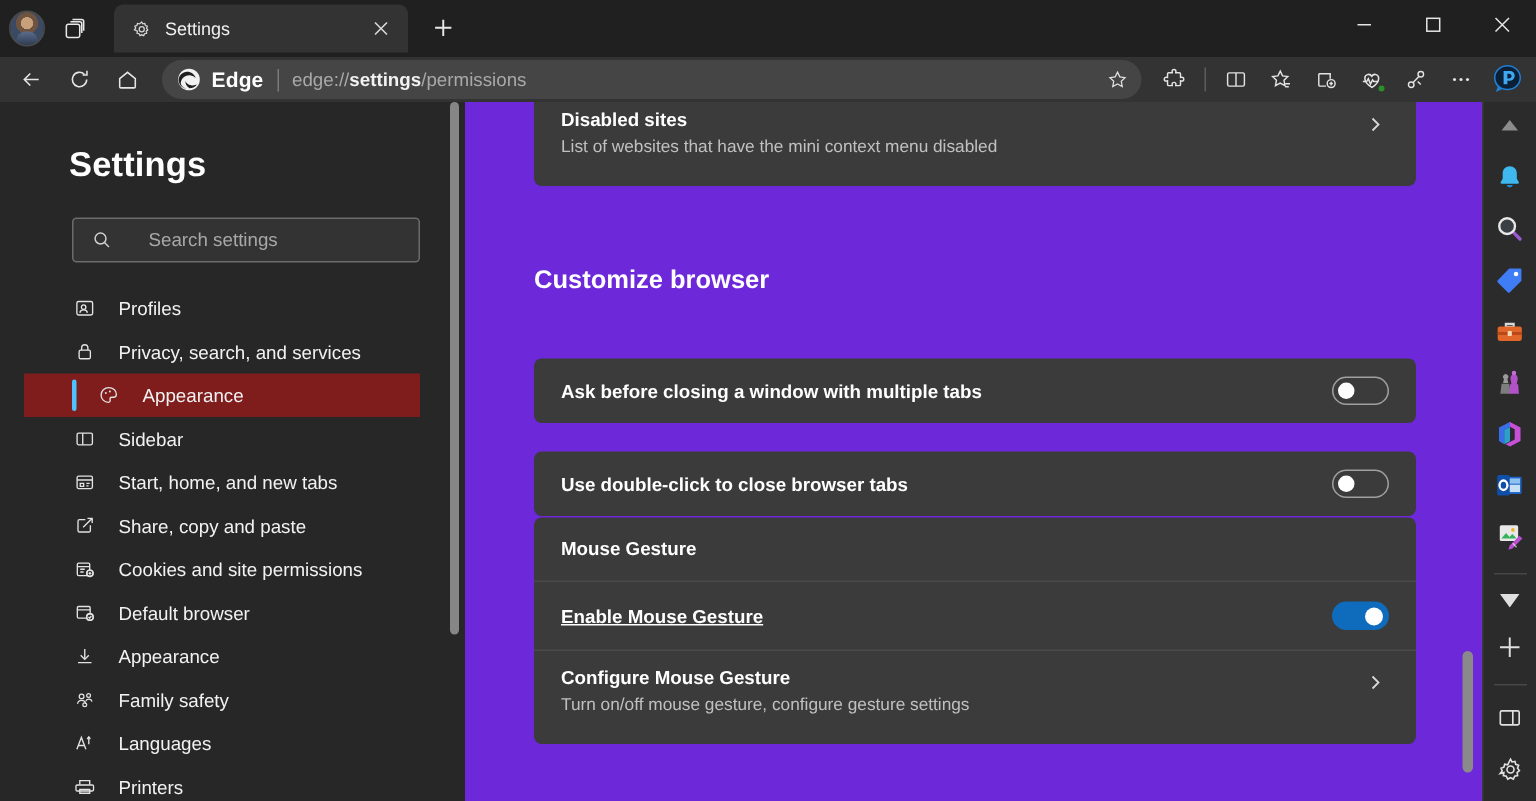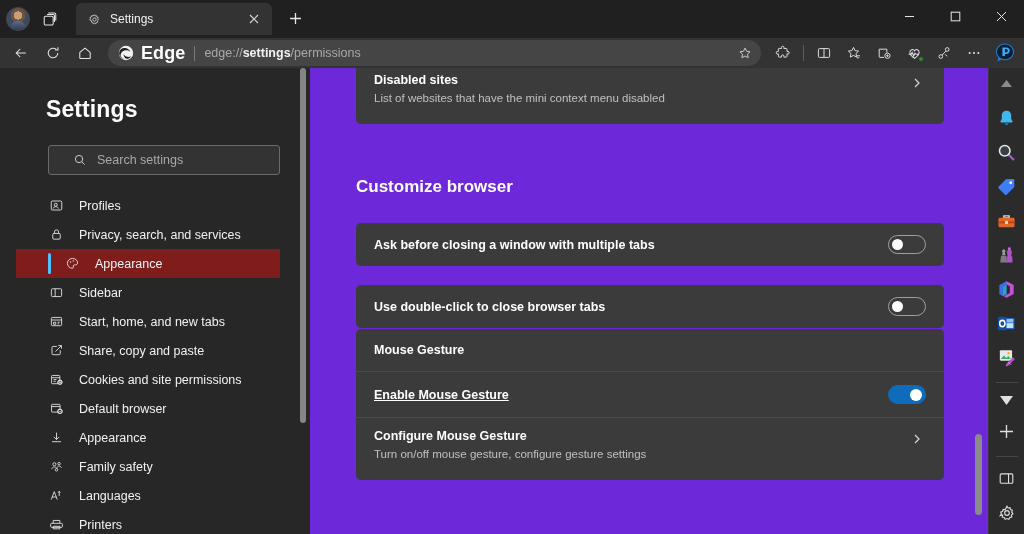--- a/index.html
+++ b/index.html
@@ -57,21 +57,21 @@
     display: flex; align-items: center; padding: 0 6px; gap: 2px;
   }
   .nav-btn { width: 30px; height: 28px; display: flex; align-items: center; justify-content: center; color: #e6e6e6; border-radius: 4px; }
   .omnibox {
     flex: 1 1 auto; height: 26px; margin: 0 6px;
     background: #454545; border-radius: 13px;
     display: flex; align-items: center; padding: 0 4px 0 10px; gap: 7px;
     position: relative;
   }
   .edge-logo { width: 16px; height: 16px; flex: 0 0 16px; }
-  .edge-label { font-size: 18px; font-weight: bold; color: #ffffff; letter-spacing: .1px; }
+  .edge-label { font-size: 14px; font-weight: bold; color: #ffffff; letter-spacing: .1px; }
   .omni-sep { width: 1px; height: 15px; background: #7a7a7a; margin: 0 2px; }
   .omni-url { font-size: 12.5px; color: #a9a9a9; white-space: nowrap; }
   .omni-url b { color: #f2f2f2; font-weight: bold; }
   .omni-star { position: absolute; right: 6px; top: 3px; width: 20px; height: 20px; display: flex; align-items: center; justify-content: center; color: #e0e0e0; }
   .tbar-icon { width: 28px; height: 28px; display: flex; align-items: center; justify-content: center; color: #e4e4e4; border-radius: 4px; position: relative; flex: 0 0 28px; }
   .tbar-sep { width: 1px; height: 16px; background: #5d5d5d; margin: 0 4px; }
   .greendot { position: absolute; right: 4px; bottom: 5px; width: 6px; height: 6px; border-radius: 50%; background: #2a8f2a; border: 1px solid #333333; }
   .copilot {
     width: 26px; height: 26px; border-radius: 50%;
     display: flex; align-items: center; justify-content: center;
@@ -83,21 +83,21 @@
 
   
   .settings-nav {
     position: absolute; left: 0; top: 0; width: 310px; height: 466px;
     background: #272727; overflow: hidden;
   }
   .settings-title { font-size: 23px; font-weight: bold; color: #ffffff; padding: 28px 0 0 46px; letter-spacing: .1px; }
   .search-box {
     margin: 22px 30px 0 48px; height: 30px;
     border: 1px solid #6b6b6b; border-radius: 3px; background: #333333;
-    display: flex; align-items: center; gap: 10px; padding: 0 24px;
+    display: flex; align-items: center; gap: 24px; padding: 0 12px;
   }
   .search-box .si { color: #d0d0d0; display: flex; }
   .search-ph { font-size: 12.5px; color: #a8a8a8; }
   .nav-list { margin-top: 16px; }
   .nav-item {
     height: 29px; margin: 0 30px 0 0; padding-left: 48px;
     display: flex; align-items: center; gap: 14px;
     position: relative; color: #f0f0f0;
   }
   .nav-item .ni { width: 17px; height: 17px; display: flex; align-items: center; justify-content: center; color: #e3e3e3; flex: 0 0 17px; }
@@ -467,21 +467,21 @@
           <span class="chev" style="margin-top:4px;">
             <svg width="12" height="12" viewBox="0 0 12 12" fill="none" stroke="#d8d8d8" stroke-width="1.2">
                 <path d="M4 2l4 4-4 4"></path>
               </svg>
           </span>
         </div>
       </div>
 
       <div class="section-heading" style="margin-top:53px;">Customize browser</div>
 
-      <div class="card" style="margin-top:26px;">
+      <div class="card" style="margin-top:42px;">
         <div class="card-row" style="min-height:43px;">
           <div class="row-text">
             <div class="row-title">Ask before closing a window with multiple tabs</div>
           </div>
           <div class="toggle off">
               <span class="knob"></span>
             </div>
         </div>
       </div>
 

